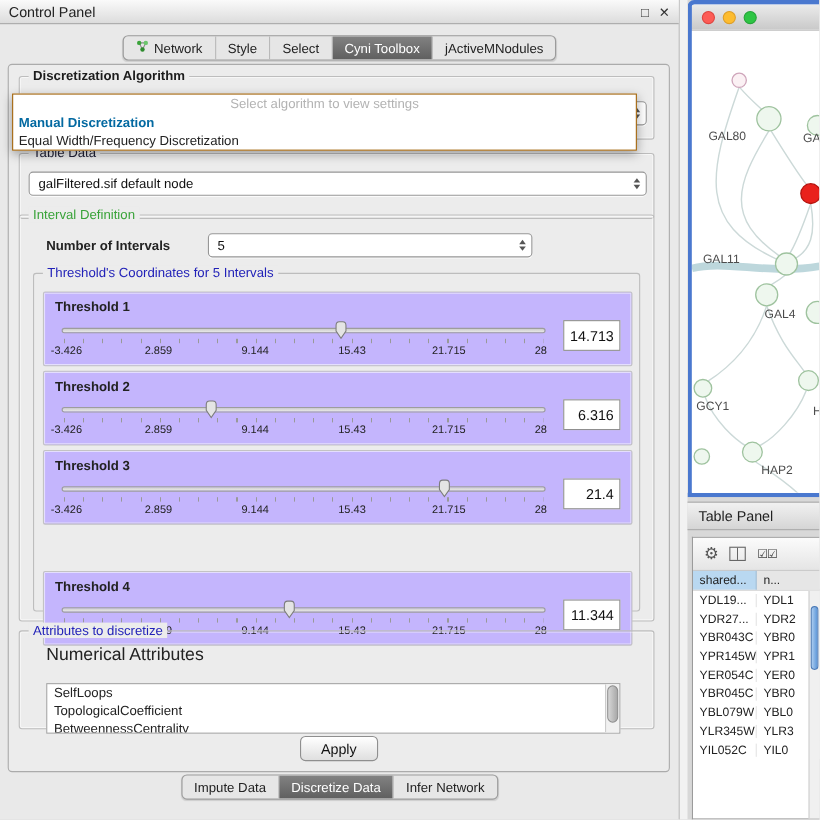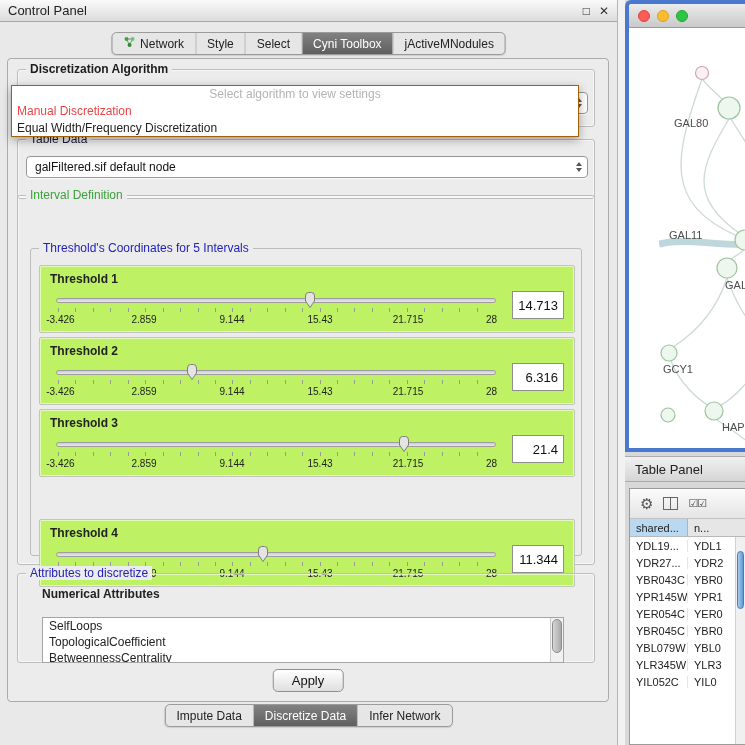--- a/index.html
+++ b/index.html
@@ -56,53 +56,53 @@
 
   
   .algo-group { left:9px; top:10px; width:578px; height:58px; }
   .algo-combo { position:absolute; left:8px; top:22px; right:6px; }
   .popup { position:absolute; left:3px; top:26px; width:568px; height:52px;
     background:#fff; border:1px solid #a16207; z-index:50;
     box-shadow:0 3px 9px rgba(0,0,0,.35); }
   .popup-row { height:17px; line-height:17px; font-size:12px; padding:0 5px;
     white-space:nowrap; overflow:hidden; }
   .popup-placeholder { text-align:center; color:#b3b3b3; }
-  .popup-opt-bold { font-weight:normal; color:#ef4444; }
+  .popup-opt-bold { font-weight:bold; color:#0369a1; }
 
   .tabledata-group { left:9px; top:80px; width:578px; height:60px; }
   .tabledata-combo { position:absolute; left:8px; top:16px; right:6px; }
 
   .interval-group { left:9px; top:136px; width:578px; height:370px; }
   .count-row { display:flex; align-items:center; margin:16px 110px 0 24px; gap:34px; }
   .count-label { font-weight:bold; font-size:12px; white-space:nowrap; }
   .count-combo { flex:1; }
 
   .thr-group { position:absolute; left:12px; top:52px; width:552px; height:308px;
     border:1px solid #bdbdbd; border-radius:3px; }
   .thr-panel { position:absolute; left:8px; width:536px; height:68px;
-    border:1px solid #c3c3c3; border-radius:2px; background:#bef264;
+    border:1px solid #c3c3c3; border-radius:2px; background:#c4b5fd;
     box-shadow:inset 0 0 0 1px rgba(255,255,255,.55); }
   .thr-label { font-weight:bold; font-size:12px; margin:6px 0 0 10px; }
   .thr-row { display:flex; align-items:flex-start; margin:2px 10px 0 16px; gap:16px; }
   .slider-wrap { flex:1; position:relative; height:40px; margin-top:3px; }
   .track { position:absolute; left:0; right:0; top:7px; height:5px;
     background:linear-gradient(#cdcdcd,#e9e9e9); border:1px solid #9d9d9d;
     border-radius:3px; }
   .thumb { position:absolute; top:0; transform:translateX(-50%); width:13px; height:18px; }
   .ticks { position:absolute; left:2px; right:2px; top:17px; height:4px;
     background:repeating-linear-gradient(90deg,#999 0px,#999 1px,transparent 1px,transparent 4%); }
   .tick-labels { position:absolute; left:0; right:0; top:23px; height:12px;
     font-size:10px; color:#222; }
   .tick-labels span { position:absolute; transform:translateX(-50%); white-space:nowrap; }
   .value-box { width:52px; height:28px; background:#fff; border:1px solid #8f8f8f;
     font-size:13px; color:#111; display:flex; align-items:center;
     justify-content:flex-end; padding-right:5px; margin-top:3px; }
 
   .attr-group { left:9px; top:514px; width:578px; height:90px; }
-  .attr-subtitle { font-weight:bold; font-size:12px; margin:13px 0 2px 24px; }
+  .attr-subtitle { font-weight:normal; font-size:16px; margin:13px 0 2px 24px; }
   .listbox { position:relative; margin-left:24px; width:522px; height:46px;
     background:#fff; border:1px solid #a5a5a5; overflow:hidden;margin-top:16px; }
   .list-item { font-size:12px; line-height:16px; padding-left:6px; white-space:nowrap; }
   .list-scrollbar { position:absolute; right:0; top:0; bottom:0; width:13px;
     background:#f1f1f1; border-left:1px solid #ccc; }
   .list-scroll-thumb { position:absolute; top:1px; right:1px; width:10px; height:34px;
     background:linear-gradient(90deg,#d6d6d6,#a9a9a9); border:1px solid #8d8d8d;
     border-radius:5px; }
 
   .apply-btn { position:absolute; left:50%; top:610px; transform:translateX(-50%);
@@ -116,21 +116,21 @@
   .net-window { position:absolute; left:625px; top:0; width:120px; height:452px;
     border-left:4px solid #4a78cf; border-top:4px solid #4a78cf; border-bottom:4px solid #4a78cf;
     border-top-left-radius:6px; background:#fff; }
   .net-titlebar { height:24px; background:linear-gradient(#ebebeb,#c9c9c9);
     border-bottom:1px solid #9a9a9a; display:flex; align-items:center; gap:7px;
     padding-left:9px; border-top-left-radius:3px; }
   .light { width:12px; height:12px; border-radius:50%; }
   .light.red    { background:#fd5c56; border:1px solid #dd4540; }
   .light.yellow { background:#fdbc2f; border:1px solid #dd9e28; }
   .light.green  { background:#2ec544; border:1px solid #26a439; }
-  .net-canvas { position:relative; width:100%; height:420px; background:#fff; overflow:hidden;padding-left:30px; }
+  .net-canvas { position:relative; width:100%; height:420px; background:#fff; overflow:hidden; }
   .net-canvas svg text { font-family:"Liberation Sans",sans-serif; font-size:11px; fill:#4c4c4c; }
 
   .table-panel-bar { position:absolute; left:625px; top:456px; width:120px; height:26px;
     background:linear-gradient(#f1f1f1,#d5d5d5); border-top:1px solid #ababab;
     border-bottom:1px solid #ababab; display:flex; align-items:center;
     padding-left:10px; font-size:13px; color:#222; }
 
   .table-window { position:absolute; left:629px; top:488px; width:116px; height:257px;
     background:#fff; border:1px solid #9b9b9b; border-right:none; }
   .table-toolbar { height:30px; background:linear-gradient(#fbfbfb,#e5e5e5);
@@ -220,20 +220,30 @@
         <span class="combo-arrows">
           <span class="arr-up"></span>
             <span class="arr-down"></span>
         </span>
       </div>
     </div>
 
     <div class="group interval-group">
       <span class="group-label lbl-green">Interval Definition</span>
 
+      <div class="count-row">
+        <span class="count-label">Number of Intervals</span>
+        <div class="combo count-combo">
+          <span>5</span>
+          <span class="combo-arrows">
+            <span class="arr-up"></span>
+              <span class="arr-down"></span>
+          </span>
+        </div>
+      </div>
 
       <div class="thr-group">
         <span class="group-label lbl-blue" style="background:#ececec;">Threshold's Coordinates for 5 Intervals</span>
 
         <div class="thr-panel" style="top:16px;">
           <div class="thr-label">Threshold 1</div>
           <div class="thr-row">
             <div class="slider-wrap">
               <div class="track"></div>
               <div class="thumb" style="left: 57.7%;">

